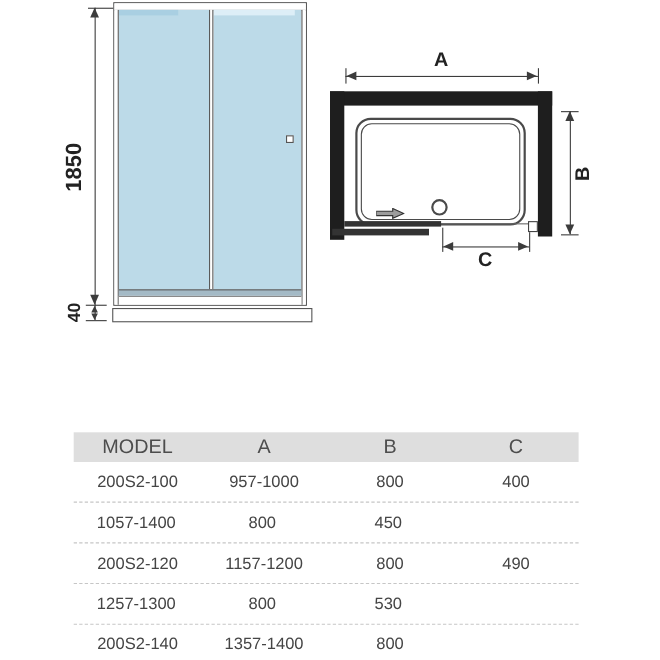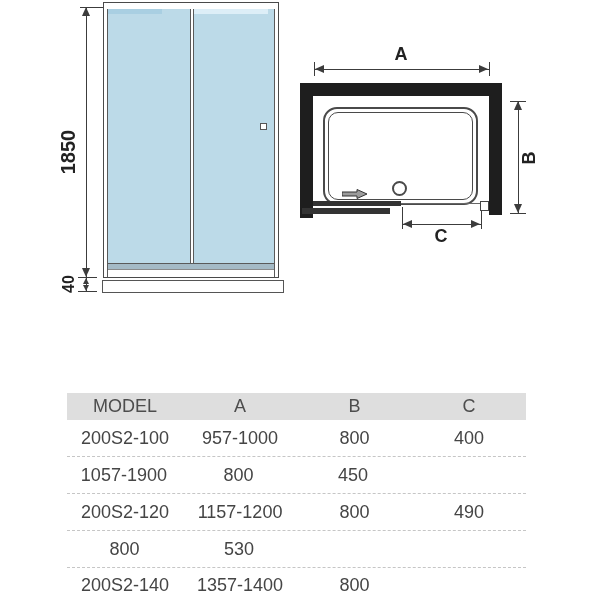--- a/index.html
+++ b/index.html
@@ -55,21 +55,21 @@
   .drain{position:absolute;left:392px;top:181px;width:15px;height:15px;border:2px solid #4a4a4a;
     border-radius:50%;background:#fff;box-sizing:border-box;z-index:3;}
   .panel{position:absolute;background:#333;z-index:3;}
   .track{position:absolute;height:1px;background:#666;z-index:2;}
   .stopper{position:absolute;left:480px;top:201px;width:9px;height:10px;background:#fff;
     border:1.5px solid #444;box-sizing:border-box;z-index:4;}
   
   .spec-table{position:absolute;left:67px;top:393px;width:459px;}
   .t-head{display:flex;height:27px;background:var(--header-bg,#dedede);
     align-items:center;font-size:18px;color:#4d4d4d;}
-  .t-row{display:flex;height:36px;align-items:center;font-size:18px;color:#454545;
+  .t-row{display:flex;height:36px;align-items:center;font-size:15px;color:#454545;
     border-bottom:1px dashed #c6c6c6;}
   .t-row:last-child{height:35px;}
   .c1{width:25.3%;text-align:center;}
   .c2{width:24.8%;text-align:center;}
   .c3{width:25.1%;text-align:center;}
   .c4{width:24.8%;text-align:center;}
 </style>
 </head>
 <body>
 
@@ -155,31 +155,32 @@
       <div class="c3">B</div>
       <div class="c4">C</div>
     </div>
     <div class="t-row">
       <div class="c1">200S2-100</div>
       <div class="c2">957-1000</div>
       <div class="c3">800</div>
       <div class="c4">400</div>
     </div>
     <div class="t-row">
-      <div class="c2">1057-1900</div>
+      <div class="c2">1057-1400</div>
       <div class="c3">800</div>
       <div class="c4">450</div>
     </div>
     <div class="t-row">
       <div class="c1">200S2-120</div>
       <div class="c2">1157-1200</div>
       <div class="c3">800</div>
       <div class="c4">490</div>
     </div>
     <div class="t-row">
+      <div class="c2">1257-1300</div>
       <div class="c3">800</div>
       <div class="c4">530</div>
     </div>
     <div class="t-row">
       <div class="c1">200S2-140</div>
       <div class="c2">1357-1400</div>
       <div class="c3">800</div>
     </div>
   </div>
 

